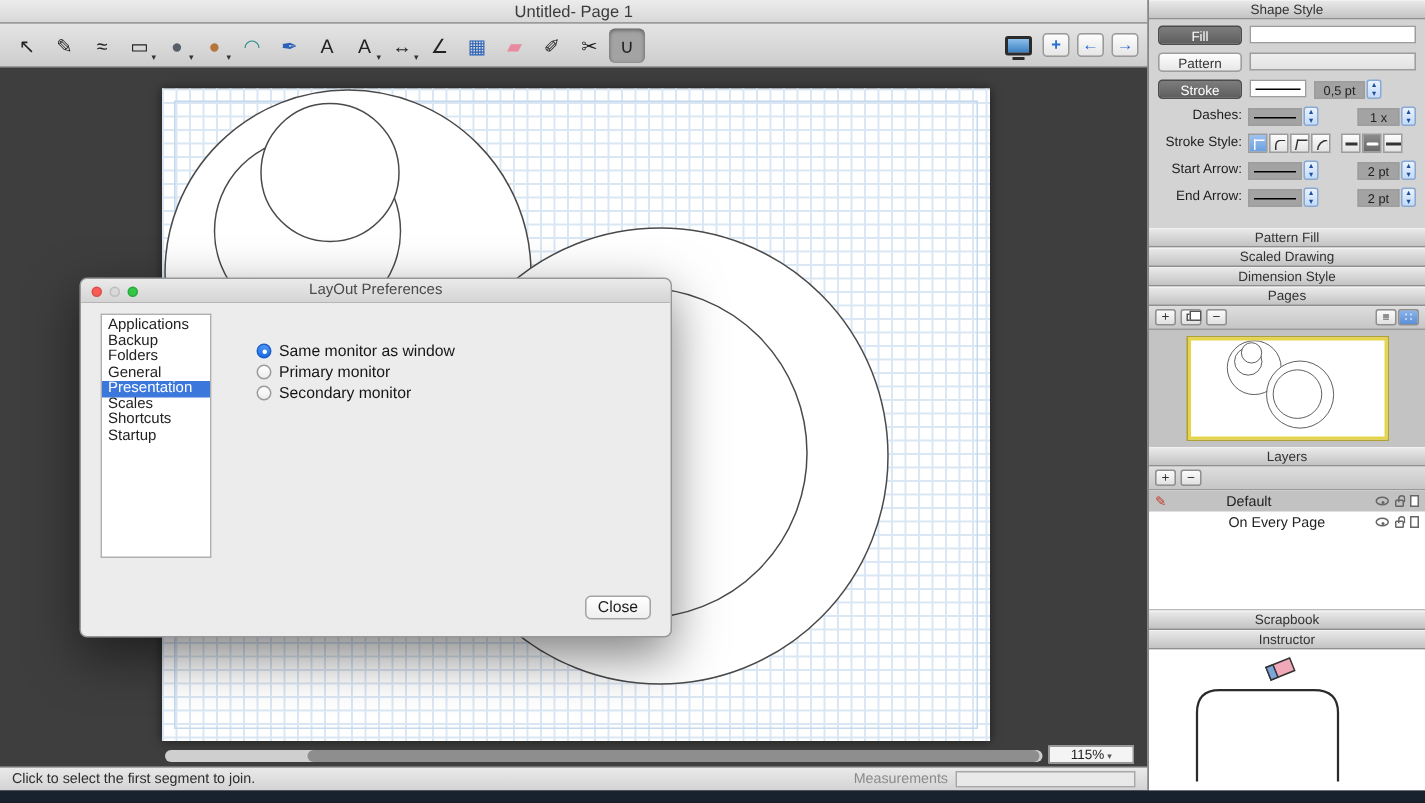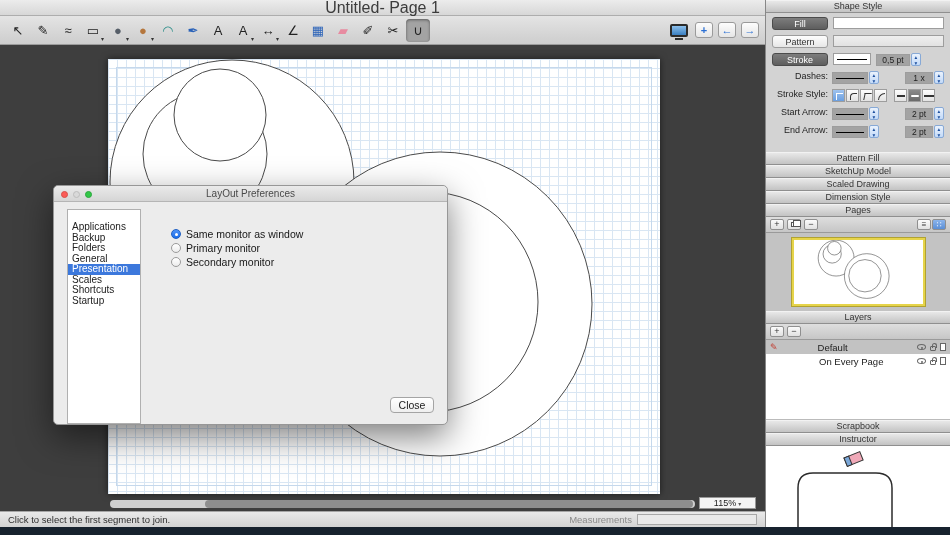--- a/index.html
+++ b/index.html
@@ -4,21 +4,21 @@
 <style>
   * { margin:0; padding:0; box-sizing:border-box; }
   html,body { width:950px; height:535px; overflow:hidden; background:#000;
     font-family:"Liberation Sans", sans-serif; }
   .app { position:relative; width:950px; height:535px; background:#3e3e3e; }
 
   
   .main { position:absolute; left:0; top:0; width:765px; height:527px; }
   .titlebar { position:absolute; left:0; top:0; right:0; height:16px;
     background:linear-gradient(#ececec,#d7d7d7); border-bottom:1px solid #adadad;
-    text-align:center; font-size:16px; color:#3c3c3c; line-height:16px; }
+    text-align:center; font-size:11px; color:#3c3c3c; line-height:16px; }
   .toolbar { position:absolute; left:0; top:16px; right:0; height:29px;
     background:linear-gradient(#e4e4e4,#cdcdcd); border-bottom:1px solid #9b9b9b;
     display:flex; align-items:center; padding:0 6px; }
   .tools { display:flex; gap:1px; align-items:center; }
   .tool { width:24px; height:23px; border-radius:4px; display:flex; align-items:center;
     justify-content:center; position:relative; font-size:13px; color:#222; cursor:default; }
   .tool.selected { background:#a3a3a3; box-shadow:inset 0 1px 3px rgba(0,0,0,.45); }
   .tool .caret { position:absolute; right:1px; bottom:0; font-size:6px; color:#333; }
   .toolbar-right { margin-left:auto; display:flex; gap:5px; align-items:center; }
   .nav-btn { width:18px; height:16px; border:1px solid #9a9a9a; border-radius:3px;
@@ -132,22 +132,22 @@
   .dialog { position:absolute; left:53px; top:185px; width:395px; height:240px;
     background:#ececec; border:1px solid #979797; border-radius:5px;
     box-shadow:0 12px 34px rgba(0,0,0,.5); z-index:10; }
   .dialog-titlebar { height:16px; background:linear-gradient(#eaeaea,#d5d5d5);
     border-bottom:1px solid #b5b5b5; border-radius:5px 5px 0 0; position:relative;
     text-align:center; font-size:10px; color:#4a4a4a; line-height:16px; }
   .tl { position:absolute; top:5px; width:7px; height:7px; border-radius:50%; }
   .tl.red { left:7px; background:#fc5b57; border:0.5px solid #d6504a; }
   .tl.yellow { left:19px; background:#d9d9d9; border:0.5px solid #bdbdbd; }
   .tl.green { left:31px; background:#33c748; border:0.5px solid #2aa83d; }
-  .pref-list { position:absolute; left:13px; top:23px; width:74px; height:215px;
-    background:#fff; border:1px solid #b0b0b0; font-size:10px; padding-top:12px; overflow:hidden; }
+  .pref-list { position:absolute; left:13px; top:23px; width:74px; height:163px;
+    background:#fff; border:1px solid #b0b0b0; font-size:10px; padding-top:2px; overflow:hidden; }
   .pref-item { height:10.5px; line-height:10.5px; padding-left:4px; color:#222; white-space:nowrap; }
   .pref-item.sel { background:#3c78dc; color:#fff; }
   .prompt { position:absolute; left:97px; top:26px; font-size:10.5px; color:#161616; }
   .radio-group { position:absolute; left:117px; top:41px; }
   .radio-row { display:flex; align-items:center; height:14px; gap:5px; }
   .radio { width:10px; height:10px; border-radius:50%;
     border:1px solid #9a9a9a; background:linear-gradient(#fff,#ececec); position:relative; }
   .radio.sel { background:linear-gradient(#4f93f7,#1a6dea); border:1px solid #1d5fc4; }
   .radio.sel::after { content:""; position:absolute; left:3px; top:3px; width:3px; height:3px;
     border-radius:50%; background:#fff; }
@@ -359,21 +359,20 @@
           <div class="val" style="width:28px;">2 pt</div>
           <div class="spin">
             <span>▴</span>
             <span>▾</span>
           </div>
         </div>
       </div>
     </div>
 
     <div class="tray-header">Pattern Fill</div>
-    <div class="tray-header">SketchUp Model</div>
     <div class="tray-header">Scaled Drawing</div>
     <div class="tray-header">Dimension Style</div>
 
     <div class="tray-header">Pages</div>
     <div class="pages-toolbar">
       <div class="pt-btn">+</div>
       <div class="pt-btn">
           <span class="i-dup"></span>
         </div>
       <div class="pt-btn">−</div>

